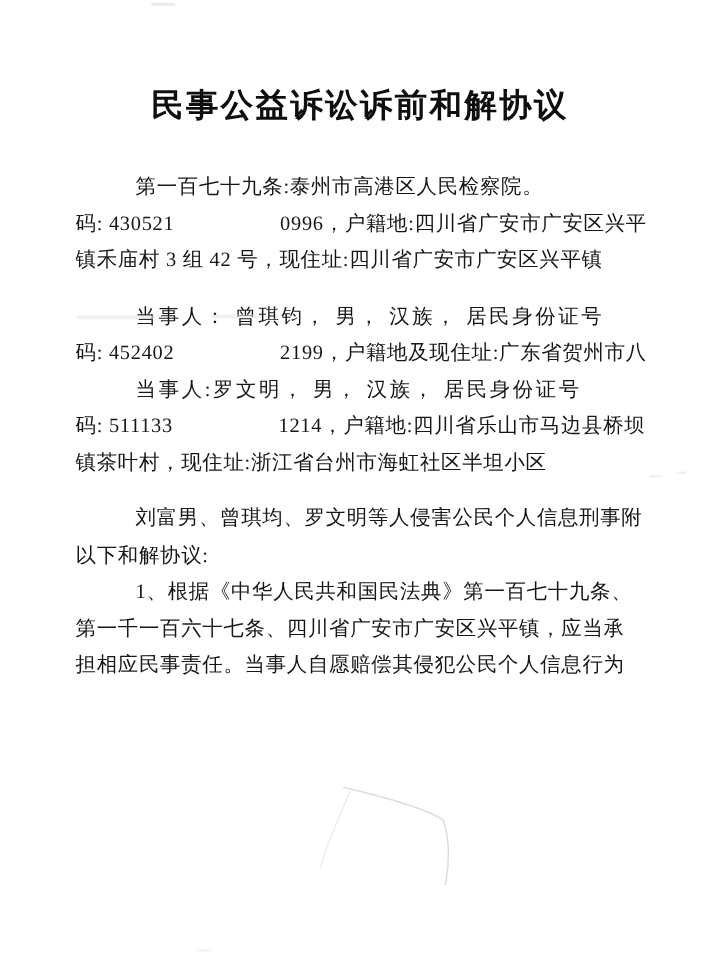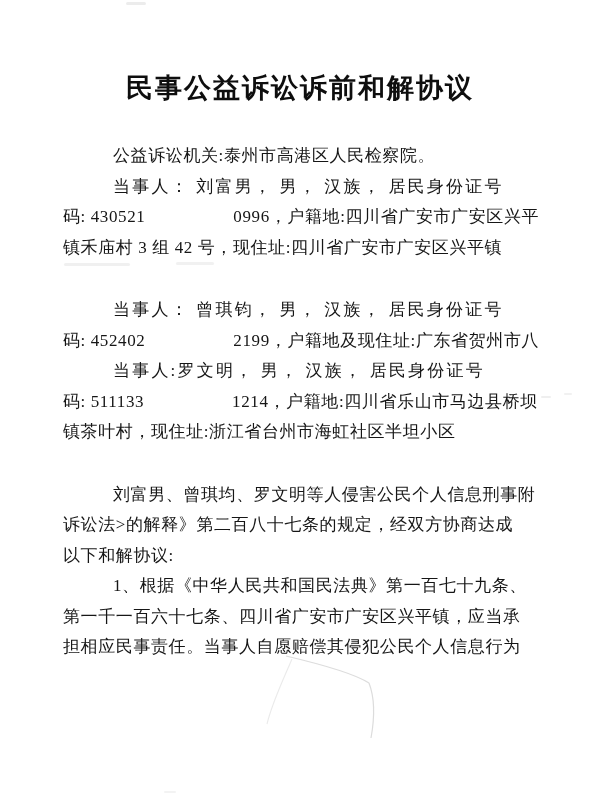--- a/index.html
+++ b/index.html
@@ -38,21 +38,21 @@
   .line {
     height: 30.5px;
     line-height: 30.5px;
     font-size: 17px;
     letter-spacing: 0.6px;
     white-space: pre;
     color: #161616;
   }
   .line.indent { padding-left: 50px; }
   .line.spaced { letter-spacing: 2.2px; }
-  .line.gap-before { margin-top: 32px; }
+  .line.gap-before { margin-top: 16px; }
   .artifacts {
     position: absolute;
     left: 0;
     top: 0;
     pointer-events: none;
   }
   .speck {
     position: absolute;
     background: #e4e4e4;
     border-radius: 2px;
@@ -60,31 +60,29 @@
 </style>
 </head>
 <body>
 
 <div class="page">
 
   <div class="doc-title">民事公益诉讼诉前和解协议</div>
 
   <div class="doc-body">
 
-  <div class="line indent">公益诉讼机关:泰州市高港区人民检察院。</div>
-      <div class="line indent spaced">当事人： 刘富男， 男， 汉族， 居民身份证号</div>
+  <div class="line indent">第一百七十九条:泰州市高港区人民检察院。</div>
       <div class="line">码: 430521　　　　　0996，户籍地:四川省广安市广安区兴平</div>
       <div class="line">镇禾庙村 3 组 42 号，现住址:四川省广安市广安区兴平镇</div>
       <div class="line indent spaced gap-before">当事人： 曾琪钧， 男， 汉族， 居民身份证号</div>
       <div class="line">码: 452402　　　　　2199，户籍地及现住址:广东省贺州市八</div>
       <div class="line indent spaced">当事人:罗文明， 男， 汉族， 居民身份证号</div>
       <div class="line">码: 511133　　　　　1214，户籍地:四川省乐山市马边县桥坝</div>
       <div class="line">镇茶叶村，现住址:浙江省台州市海虹社区半坦小区</div>
       <div class="line indent gap-before">刘富男、曾琪均、罗文明等人侵害公民个人信息刑事附</div>
-      <div class="line">诉讼法&gt;的解释》第二百八十七条的规定，经双方协商达成</div>
       <div class="line">以下和解协议:</div>
       <div class="line indent">1、根据《中华人民共和国民法典》第一百七十九条、</div>
       <div class="line">第一千一百六十七条、四川省广安市广安区兴平镇，应当承</div>
       <div class="line">担相应民事责任。当事人自愿赔偿其侵犯公民个人信息行为</div>
     </div>
 
   <svg class="artifacts" width="600" height="800" viewBox="0 0 600 800">
     <path d="M 286 656 C 320 664 355 674 369 683" fill="none" stroke="#d8d8d8" stroke-width="1.2" opacity="0.9"></path>
     <path d="M 369 683 C 374 696 375 716 371 738" fill="none" stroke="#d8d8d8" stroke-width="1.2" opacity="0.9"></path>
     <path d="M 292 659 C 283 680 272 703 267 724" fill="none" stroke="#e6e6e6" stroke-width="1.1" opacity="0.85"></path>

